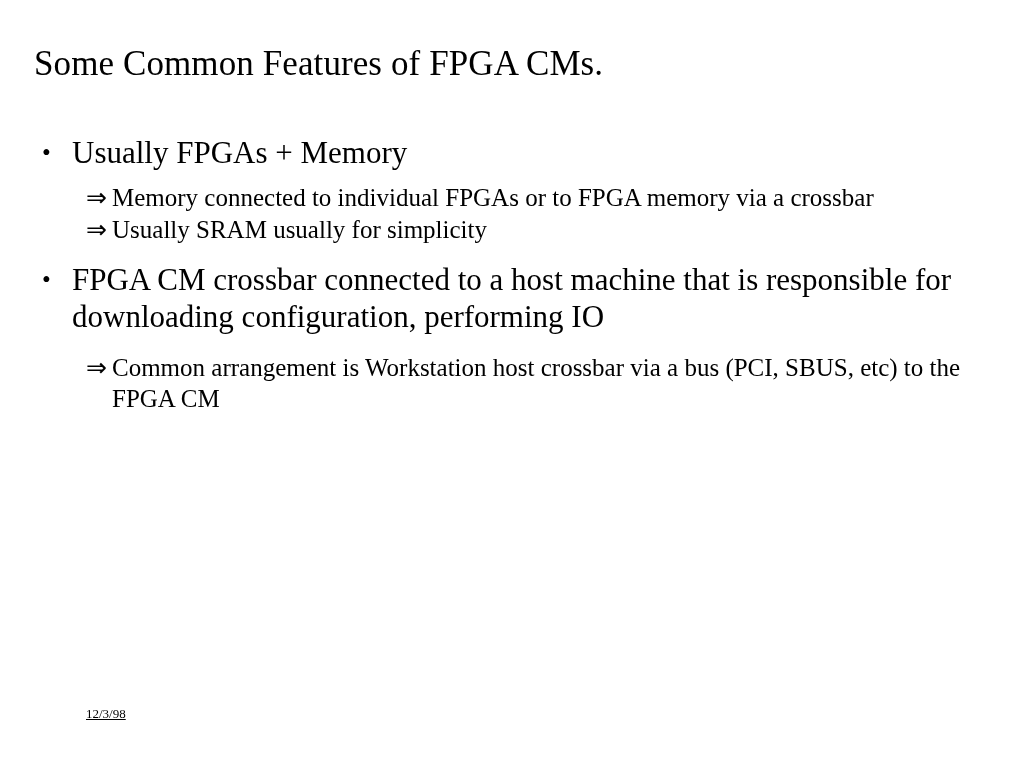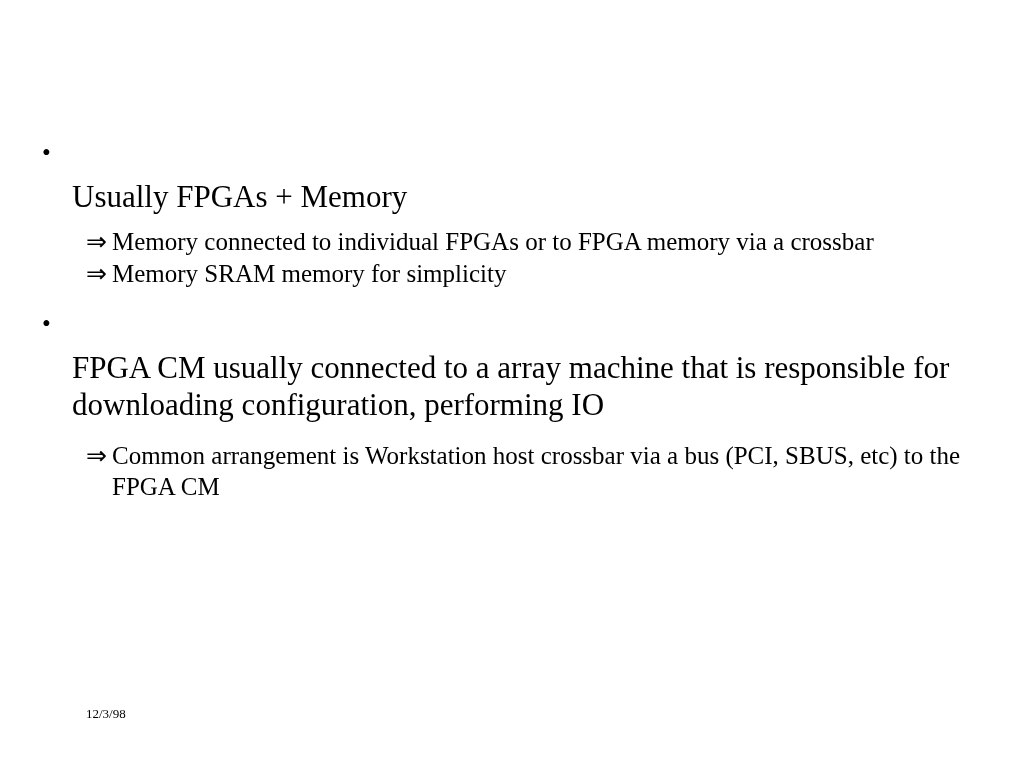--- a/index.html
+++ b/index.html
@@ -47,21 +47,20 @@
     flex: 0 0 auto;
     width: 38px;
     text-align: left;
     padding-left: 8px;
     box-sizing: border-box;
     font-size: 25px;
     line-height: 1.5;
   }
   .bullet-l1 .text {
     flex: 1 1 auto;
-    margin-top: 44px;
   }
   .bullet-l2 {
     display: flex;
     align-items: flex-start;
     font-size: 25px;
     line-height: 1.26;
     margin-left: 52px;
     margin-bottom: 1px;
   }
   .bullet-l2 .marker {
@@ -79,52 +78,54 @@
   .group-gap-small {
     height: 8px;
   }
   .date-stamp {
     position: absolute;
     left: 86px;
     top: 706px;
     font-size: 13px;
     line-height: 1.2;
     font-family: "Liberation Serif", serif;
+    text-decoration: underline;
   }
 </style>
 </head>
 <body>
 
 <div class="slide">
 
+  <div class="slide-title">Some Common Features of FPGA CMs.</div>
 
   <div class="body-block">
 
     <div class="bullet-l1">
       <span class="marker">•</span>
       <span class="text">Usually FPGAs + Memory</span>
     </div>
 
     <div class="group-gap-small"></div>
 
     <div class="bullet-l2">
       <span class="marker">⇒</span>
       <span class="text">Memory connected to individual FPGAs or to FPGA memory via a crossbar</span>
     </div>
 
     <div class="bullet-l2">
       <span class="marker">⇒</span>
-      <span class="text">Memory SRAM memory for simplicity</span>
+      <span class="text">Usually SRAM usually for simplicity</span>
     </div>
 
     <div class="group-gap"></div>
 
     <div class="bullet-l1">
       <span class="marker">•</span>
-      <span class="text">FPGA CM usually connected to a array machine that is responsible for downloading configuration, performing IO</span>
+      <span class="text">FPGA CM crossbar connected to a host machine that is responsible for downloading configuration, performing IO</span>
     </div>
 
     <div class="group-gap"></div>
 
     <div class="bullet-l2">
       <span class="marker">⇒</span>
       <span class="text">Common arrangement is Workstation host crossbar via a bus (PCI, SBUS, etc) to the FPGA CM</span>
     </div>
 
   </div>

